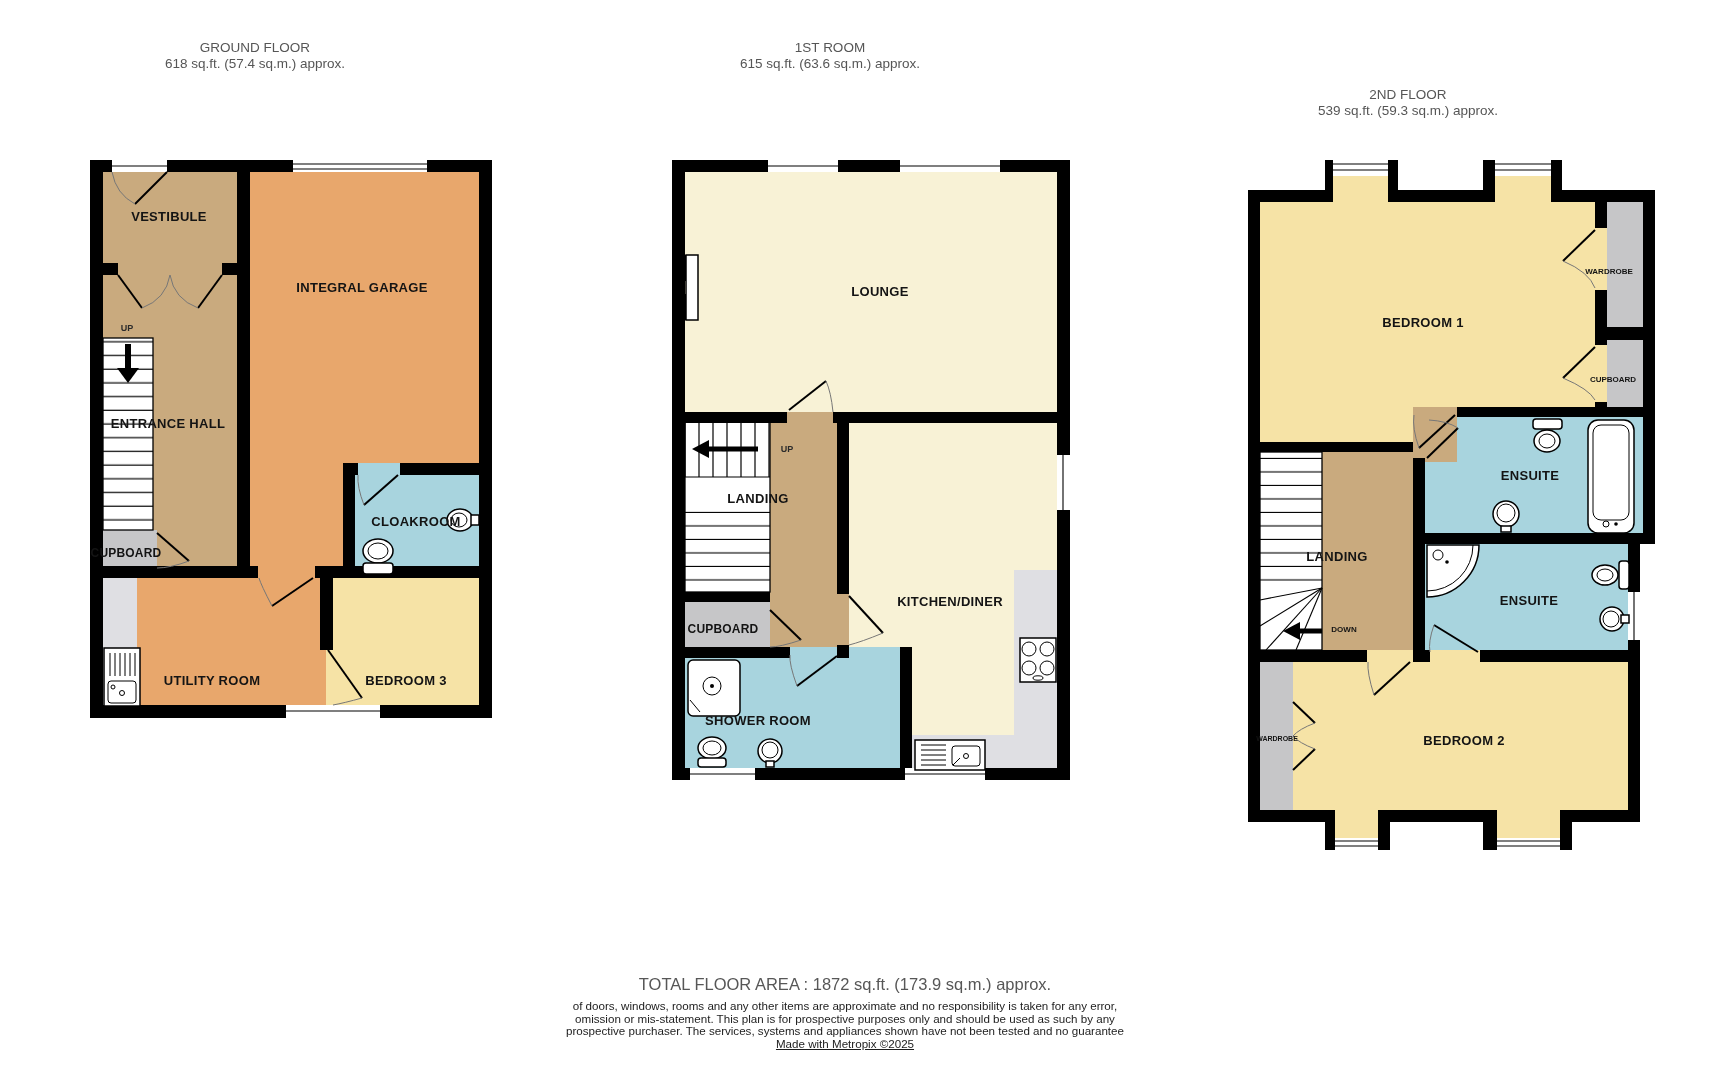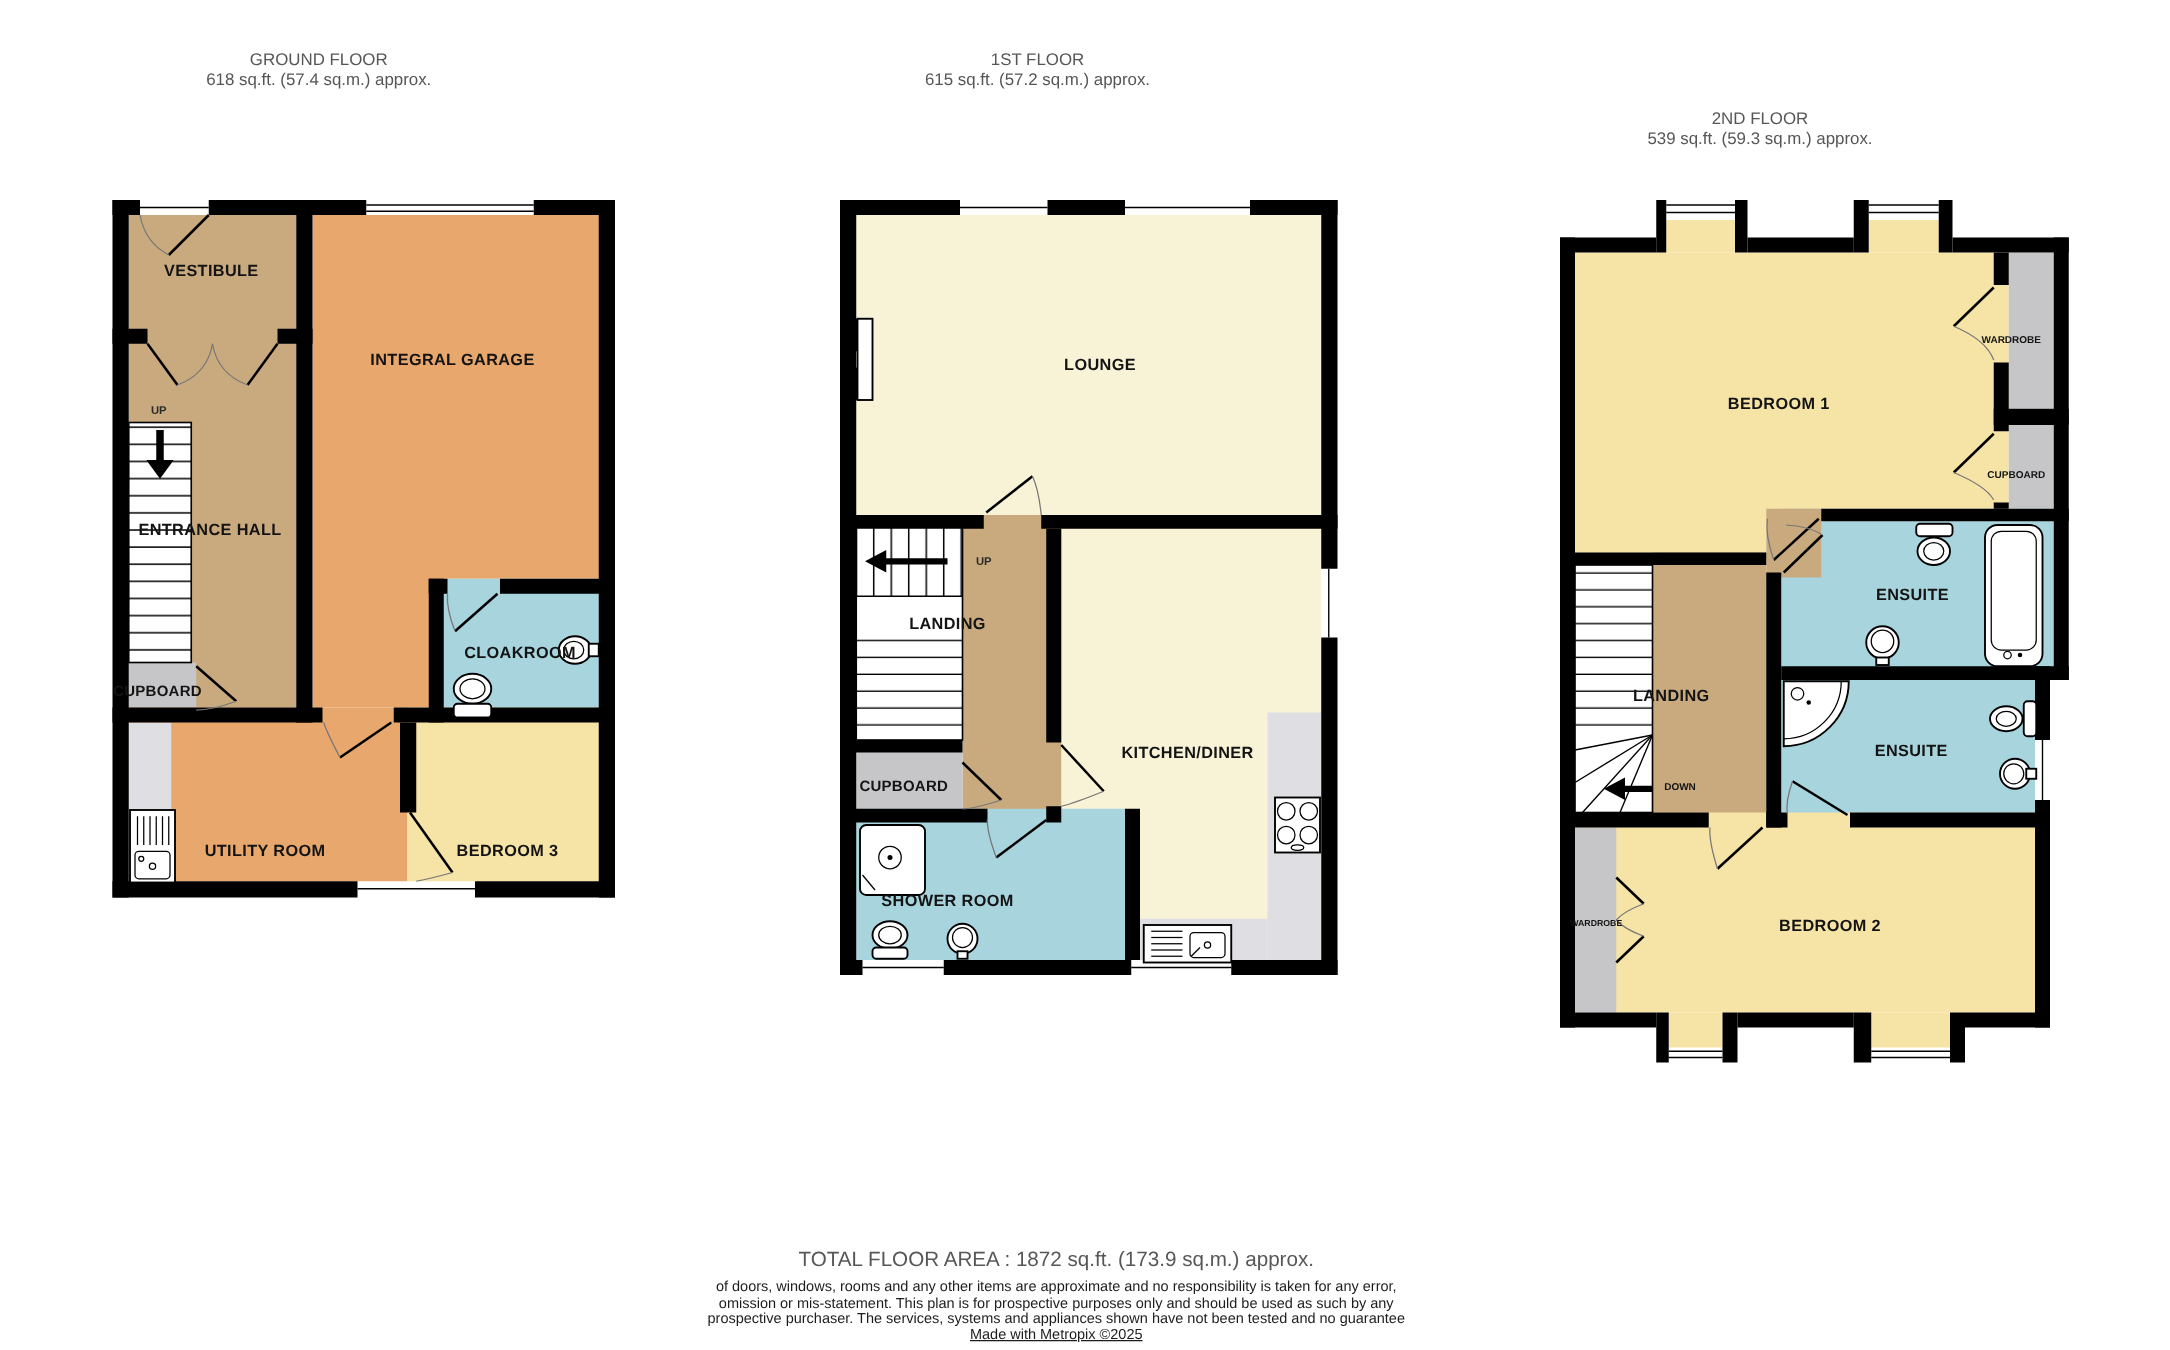--- a/index.html
+++ b/index.html
@@ -2,21 +2,21 @@
 <html><head>
 <meta charset="utf-8">
 <style>
   html,body{margin:0;padding:0;background:#fff;}
   #page{position:relative;width:1736px;height:1080px;background:#ffffff;overflow:hidden;
         font-family:"Liberation Sans",sans-serif;padding-left:12px;}
   .floor-header{position:absolute;width:300px;text-align:center;color:#565656;
                 font-size:13.5px;line-height:16px;}
   .floor-svg{position:absolute;}
   .footer{position:absolute;left:495px;top:974px;width:700px;text-align:center;}
-  .footer-total{color:#575757;font-size:16.5px;line-height:20px;margin-bottom:6px;margin-top:24px;}
+  .footer-total{color:#575757;font-size:16.5px;line-height:20px;margin-bottom:6px;}
   .footer-disc{color:#1d1d1d;font-size:11.6px;line-height:12.6px;}
   .footer-credit{color:#1d1d1d;font-size:11.6px;line-height:12.6px;text-decoration:underline;}
   
   .wall{fill:#000;}
   .glz{stroke:#000;stroke-width:1.1;fill:none;}
   .leaf{stroke:#000;stroke-width:2;fill:none;}
   .arc{stroke:#777;stroke-width:1;fill:none;}
   .fx{fill:#fff;stroke:#000;stroke-width:1.5;}
   .fx2{fill:none;stroke:#000;stroke-width:1;}
   .sbox{fill:#fff;stroke:#000;stroke-width:1.3;}
@@ -36,22 +36,22 @@
 </head>
 <body>
 
 <div id="page">
 
   <div class="floor-header" style="left:105px;top:40px;">
     <div>GROUND FLOOR</div>
     <div>618 sq.ft. (57.4 sq.m.) approx.</div>
   </div>
   <div class="floor-header" style="left:680px;top:40px;">
-    <div>1ST FLOOR</div>
-    <div>615 sq.ft. (57.2 sq.m.) approx.</div>
+    <div>1ST ROOM</div>
+    <div>615 sq.ft. (63.6 sq.m.) approx.</div>
   </div>
   <div class="floor-header" style="left:1258px;top:40px;margin-top:47px;">
     <div>2ND FLOOR</div>
     <div>539 sq.ft. (59.3 sq.m.) approx.</div>
   </div>
 
   <svg class="floor-svg" style="left:80px;top:140px;" width="420" height="600" viewBox="80 140 420 600">
     <defs>
       <pattern id="gtr" width="12" height="13.7" patternUnits="userSpaceOnUse">
         <path d="M0 13 H12" stroke="#000" stroke-width="1.2"></path>

